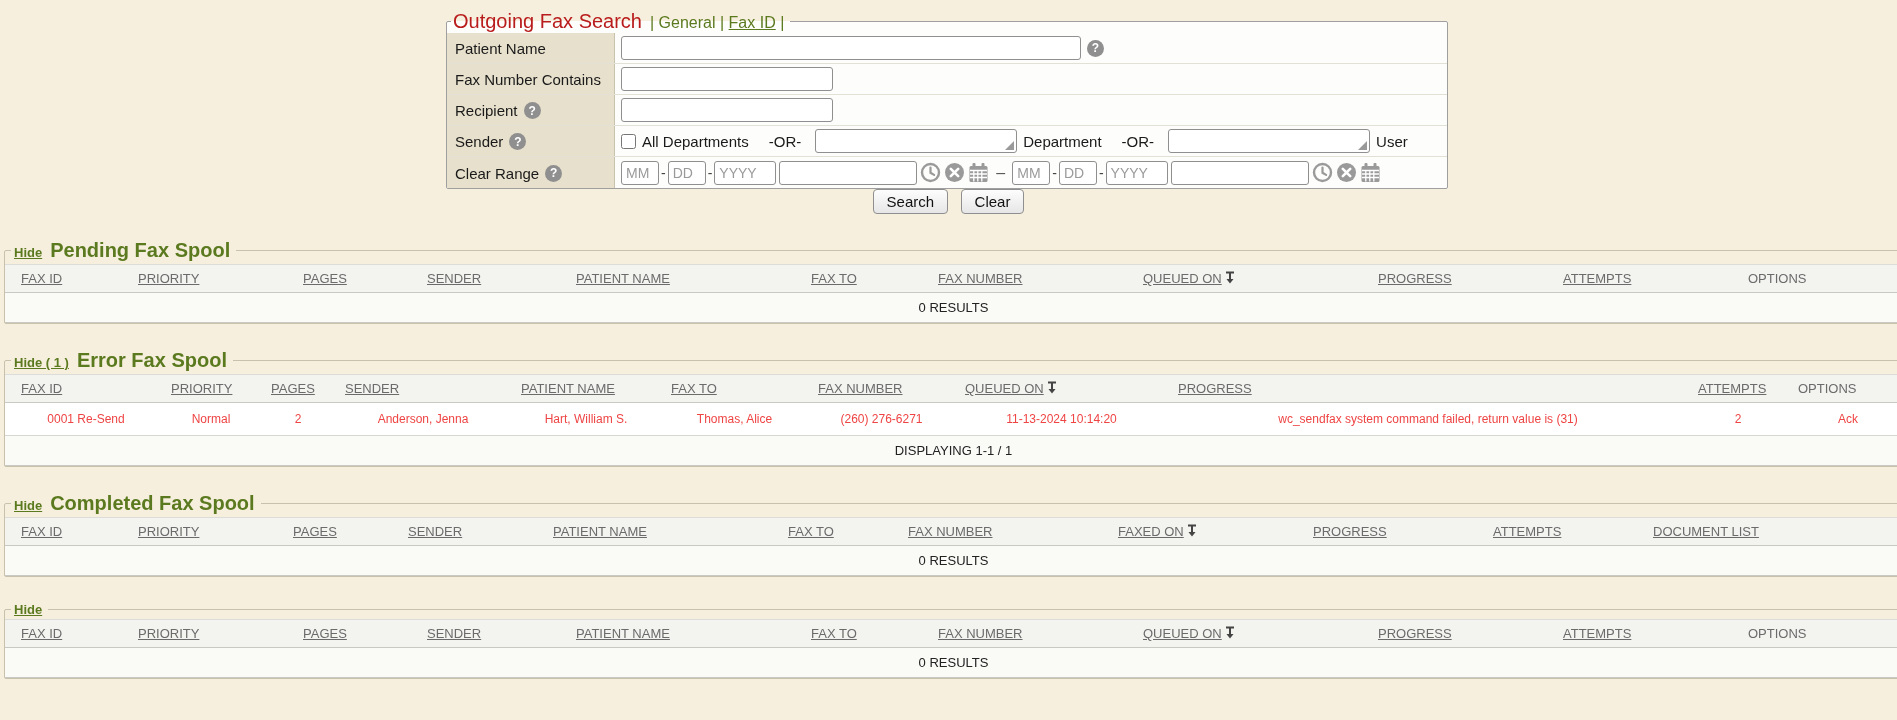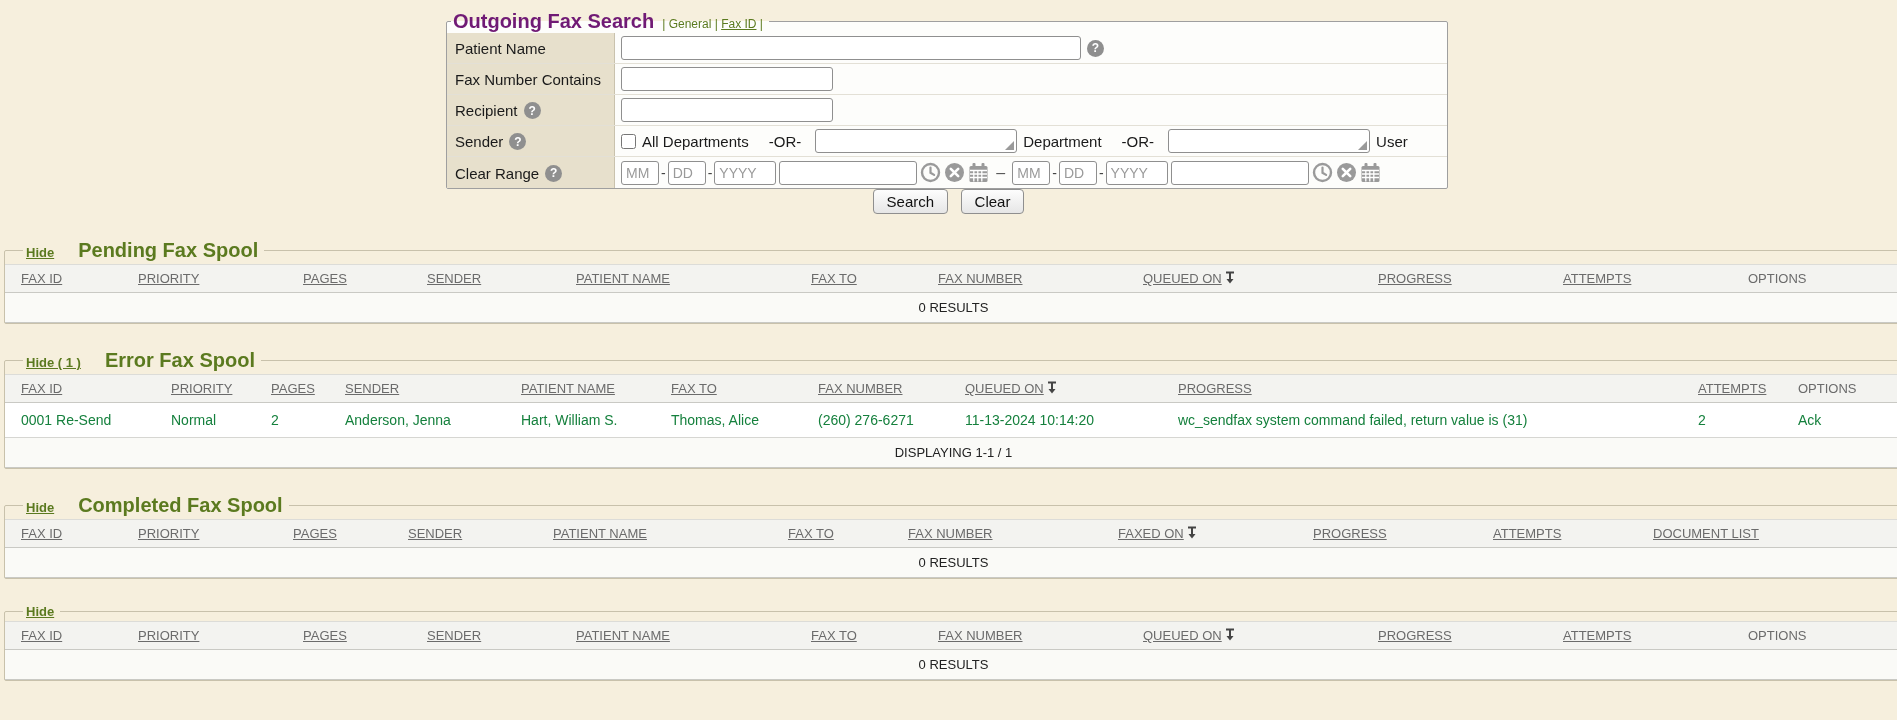--- a/index.html
+++ b/index.html
@@ -18,22 +18,22 @@
     border-radius:2px;
     background:#fdfdfb;
     padding:0;
   }
   .form-legend{
     margin-left:4px;
     padding:0 6px 0 2px;
     display:flex; align-items:baseline; gap:8px;
     background:transparent;
   }
-  .form-title{ color:#701a75; font-size:20px; font-weight:bold; }
-  .form-tabs{ color:#5b7a1f; font-size:12px; }
+  .form-title{ color:#b91c1c; font-size:20px; font-weight:normal; }
+  .form-tabs{ color:#5b7a1f; font-size:16px; }
   .form-tabs a{ color:#5b7a1f; text-decoration:underline; cursor:pointer; }
   .form-tabs .sep{ text-decoration:none; }
   .frow{
     display:grid;
     grid-template-columns:168px 1fr;
     min-height:31px;
     border-bottom:1px solid #e3e0d6;
   }
   .frow:last-child{ border-bottom:none; }
   .flabel{
@@ -110,46 +110,46 @@
 
   
   .spool{
     margin:25px 4px 0 4px;
     border:1px solid #c8c1ab;
     border-radius:2px;
     padding:0 0 0 0;
   }
   .spool:first-of-type{ margin-top:26px; }
   .spool-legend{
-    margin-left:18px;
+    margin-left:6px;
     padding:0 6px 0 3px;
-    display:flex; align-items:baseline; gap:24px;
+    display:flex; align-items:baseline; gap:8px;
   }
   .hide-link{
     color:#5b7a1f; font-size:13px; font-weight:bold;
     text-decoration:underline; cursor:pointer;
   }
   .spool-title{ color:#5b7a1f; font-size:20px; font-weight:bold; }
   table{ width:100%; border-collapse:collapse; table-layout:fixed; margin-top:2px; }
   thead tr{ background:#f3f3f0; border-top:1px solid #dcdcd8; border-bottom:1px solid #c9c9c4; }
   th{
     font-size:13px; font-weight:normal;
     color:#6b6b6b;
     text-transform:uppercase;
     text-align:left;
     padding:6px 4px 6px 16px;
     white-space:nowrap; overflow:hidden;
   }
   th.sortable .th-label{ text-decoration:underline; cursor:pointer; }
   .sort-icon{ margin-left:3px; vertical-align:-1px; }
   td{
-    font-size:14px;
-    color:#15803d;
+    font-size:12px;
+    color:#ef4444;
     padding:9px 4px 9px 16px;
-    white-space:nowrap; overflow:hidden;
+    white-space:nowrap; overflow:hidden;text-align:center;
   }
   tr.data-row{ background:#fff; border-bottom:1px solid #d6d6d2; }
   tr.empty-row td, tr.footer-row td{
     background:#fafaf7;
     text-align:center;
     font-size:13px;
     color:#222;
     padding:7px 0;
     border-bottom:1px solid #c9c9c4;
   }

